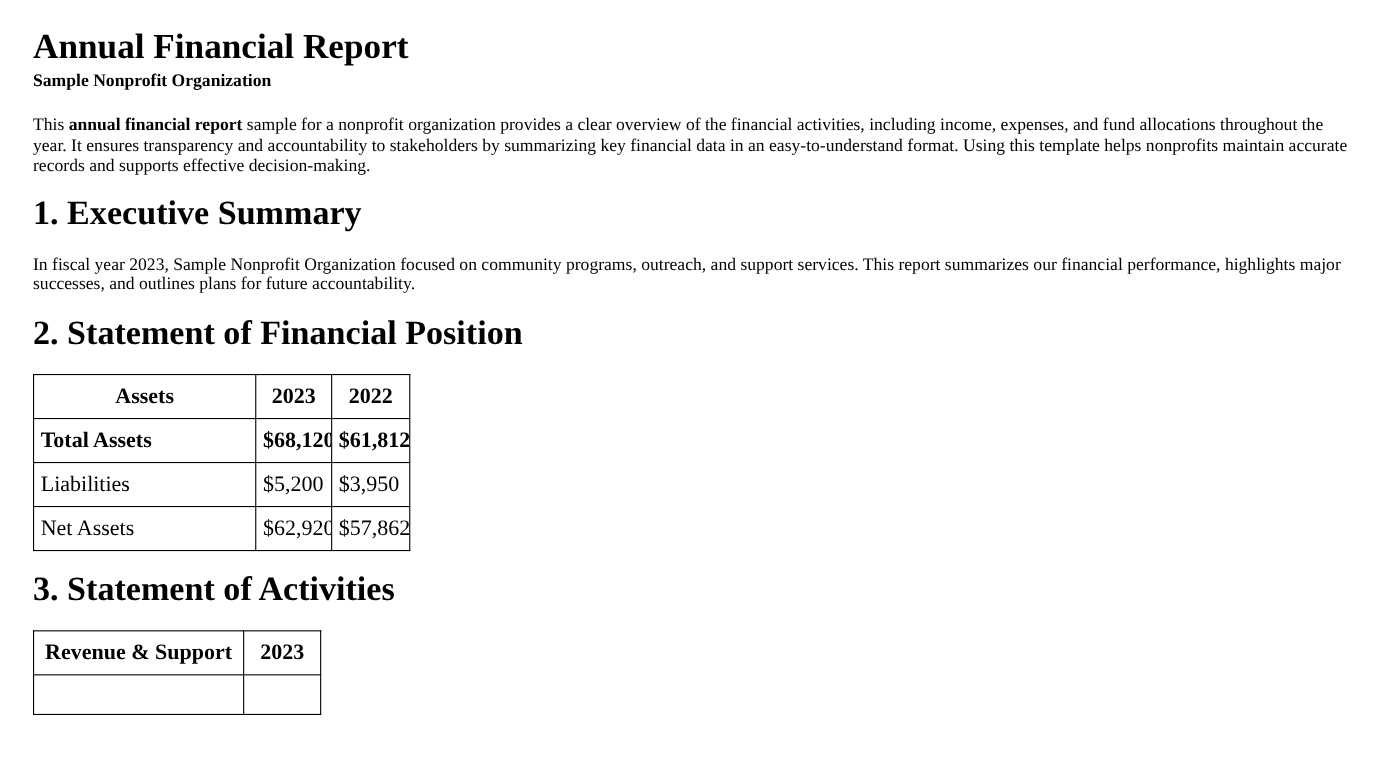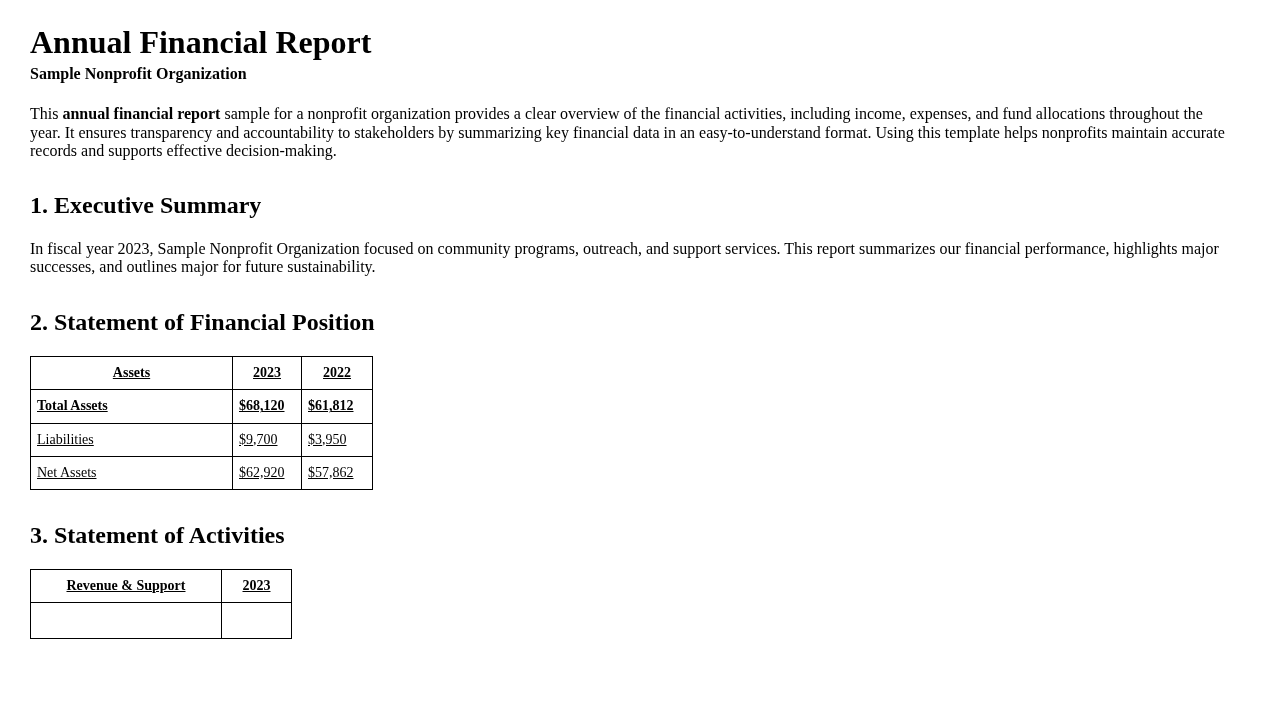--- a/index.html
+++ b/index.html
@@ -27,66 +27,65 @@
   h2.page-subtitle {
     font-size: 16px;
     line-height: 1.15;
     margin: 0 0 22px 0;
     font-weight: bold;
   }
   p.body-text {
     margin: 0 0 16px 0;
   }
   h2.section-heading {
-    font-size: 24px;
+    font-size: 31px;
     line-height: 1.15;
-    margin: 32px 0 20px 0;
+    margin: 16px 0 20px 0;
     font-weight: bold;
   }
   table.report-table {
     border-collapse: collapse;
     table-layout: fixed;
     margin: 0;
   }
   table.fin-pos { width: 342px; }
   table.fin-pos col.c-label { width: 202px; }
   table.fin-pos col.c-y1 { width: 69px; }
   table.fin-pos col.c-y2 { width: 71px; }
   table.activities { width: 261px; }
   table.activities col.c-label { width: 191px; }
   table.activities col.c-y1 { width: 70px; }
   .report-table th,
   .report-table td {
     border: 1px solid #000000;
     padding: 8px 6px;
-    font-size: 14px;
+    font-size: 20px;
     vertical-align: middle;
     overflow: hidden;
     white-space: nowrap;
-    text-decoration: underline;
   }
   .report-table th {
     font-weight: bold;
     text-align: center;
   }
   .report-table td { text-align: left; }
   .report-table tr.total-row td { font-weight: bold; }
   .report-table tr.total-row td.cell-label { text-align: left; }
   .report-table tr.clipped-row td { height: 36px; }
 </style>
 </head>
 <body>
 
 <h1 class="page-title">Annual Financial Report</h1>
 <h2 class="page-subtitle">Sample Nonprofit Organization</h2>
 
 <p class="body-text"><span>This </span><strong>annual financial report</strong><span> sample for a nonprofit organization provides a clear overview of the financial activities, including income, expenses, and fund allocations throughout the year. It ensures transparency and accountability to stakeholders by summarizing key financial data in an easy-to-understand format. Using this template helps nonprofits maintain accurate records and supports effective decision-making.</span></p>
 
 <h2 class="section-heading">1. Executive Summary</h2>
-<p class="body-text">In fiscal year 2023, Sample Nonprofit Organization focused on community programs, outreach, and support services. This report summarizes our financial performance, highlights major successes, and outlines major for future sustainability.</p>
+<p class="body-text">In fiscal year 2023, Sample Nonprofit Organization focused on community programs, outreach, and support services. This report summarizes our financial performance, highlights major successes, and outlines plans for future accountability.</p>
 
 <h2 class="section-heading">2. Statement of Financial Position</h2>
 
 <table class="report-table fin-pos">
   <colgroup>
       <col class="c-label">
       <col class="c-y1">
       <col class="c-y2">
     </colgroup>
   <tbody>
@@ -95,21 +94,21 @@
     <th>2023</th>
     <th>2022</th>
   </tr>
   <tr class="total-row">
     <td class="cell-label">Total Assets</td>
     <td>$68,120</td>
     <td>$61,812</td>
   </tr>
   <tr>
     <td class="cell-label">Liabilities</td>
-    <td>$9,700</td>
+    <td>$5,200</td>
     <td>$3,950</td>
   </tr>
   <tr>
     <td class="cell-label">Net Assets</td>
     <td>$62,920</td>
     <td>$57,862</td>
   </tr>
 </tbody>
   </table>
 

